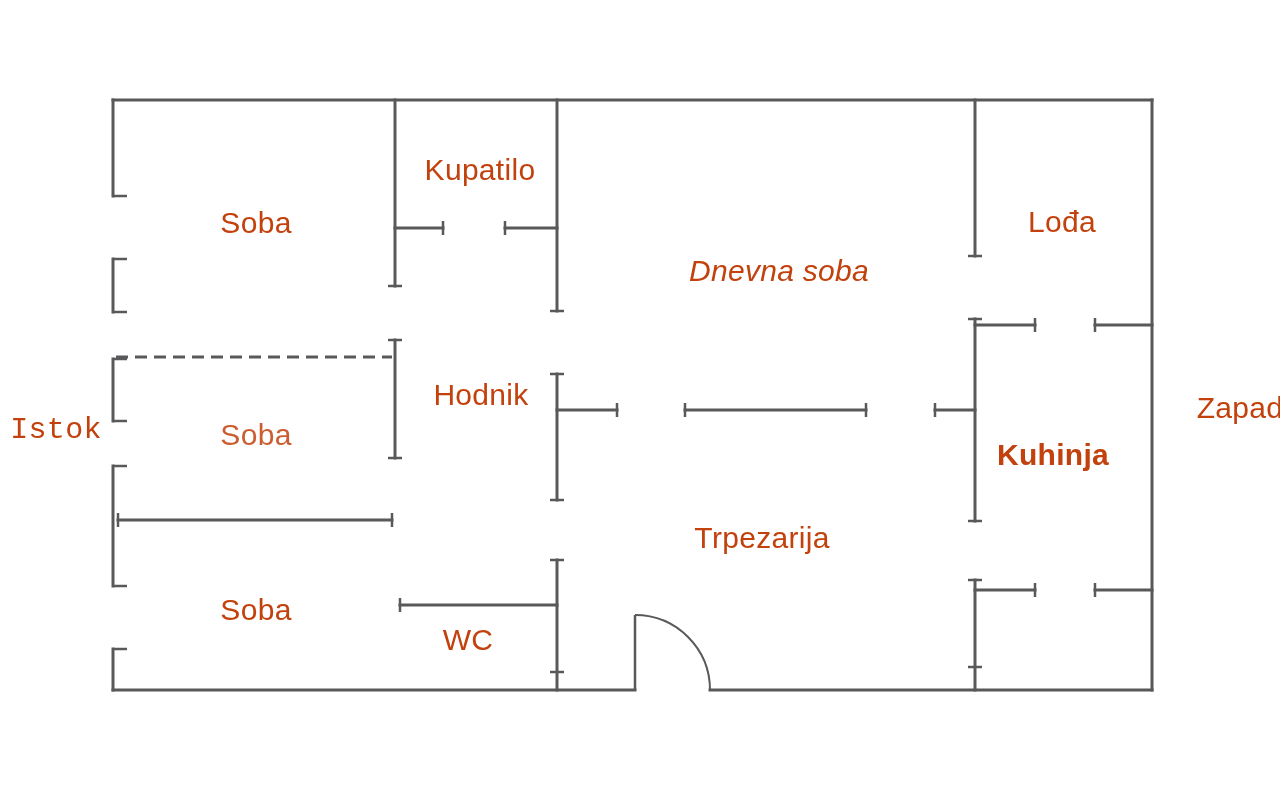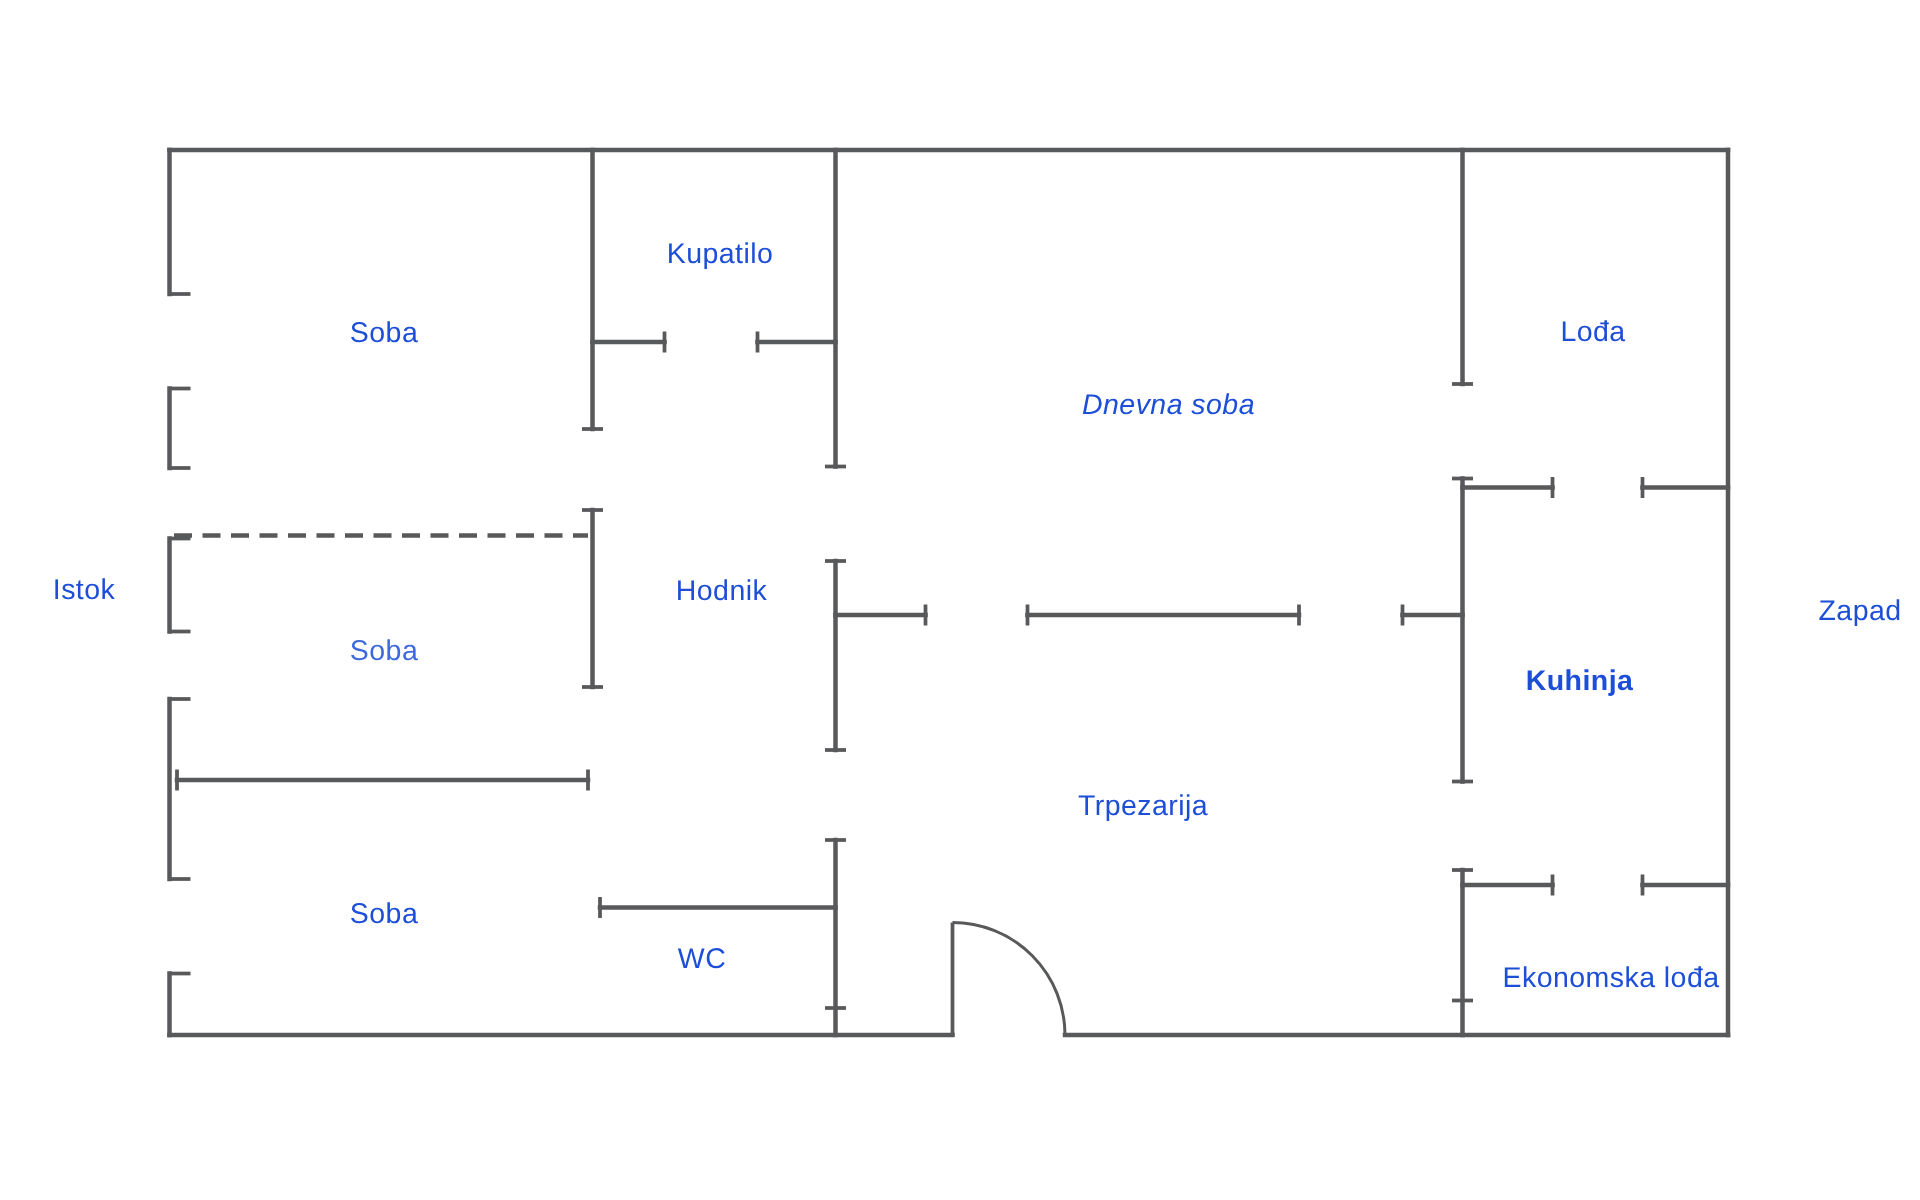--- a/index.html
+++ b/index.html
@@ -16,22 +16,22 @@
     font-family: "Liberation Sans", sans-serif;
   }
   .plan-svg {
     position: absolute;
     left: 0;
     top: 0;
   }
   .room-label {
     position: absolute;
     transform: translate(-50%, -50%);
-    color: #1d4ed8;
-    font-size: 19px;
+    color: #c2410c;
+    font-size: 30px;
     white-space: nowrap;
     letter-spacing: 0.3px;
   }
   .room-label.wrap {
     white-space: normal;
     width: 160px;
     text-align: center;
     line-height: 1.4;
   }
   .faint { opacity: 0.85; }
@@ -137,31 +137,30 @@
   </svg>
 
   <div class="room-label" style="left:480px; top:170px;">Kupatilo</div>
 
   <div class="room-label" style="left:256px; top:223px;">Soba</div>
 
   <div class="room-label" style="left:779px; top:271px;font-style:italic;">Dnevna soba</div>
 
   <div class="room-label" style="left:1062px; top:222px;">Lođa</div>
 
-  <div class="room-label" style="left:56px; top:394px;">Istok</div>
+  <div class="room-label" style="left:56px; top:430px;font-family:Liberation Mono, monospace;">Istok</div>
 
   <div class="room-label" style="left:481px; top:395px;">Hodnik</div>
 
   <div class="room-label" style="left:1198px; top:408px;margin-left:42px;">Zapad</div>
 
   <div class="room-label faint" style="left:256px; top:435px;">Soba</div>
 
   <div class="room-label" style="left:1053px; top:455px;font-weight:bold;">Kuhinja</div>
 
   <div class="room-label" style="left:762px; top:538px;">Trpezarija</div>
 
   <div class="room-label" style="left:256px; top:610px;">Soba</div>
 
   <div class="room-label" style="left:468px; top:640px;">WC</div>
 
-  <div class="room-label wrap" style="left:1074px; top:653px;">Ekonomska lođa</div>
 
 </div>
 
 </body></html>

